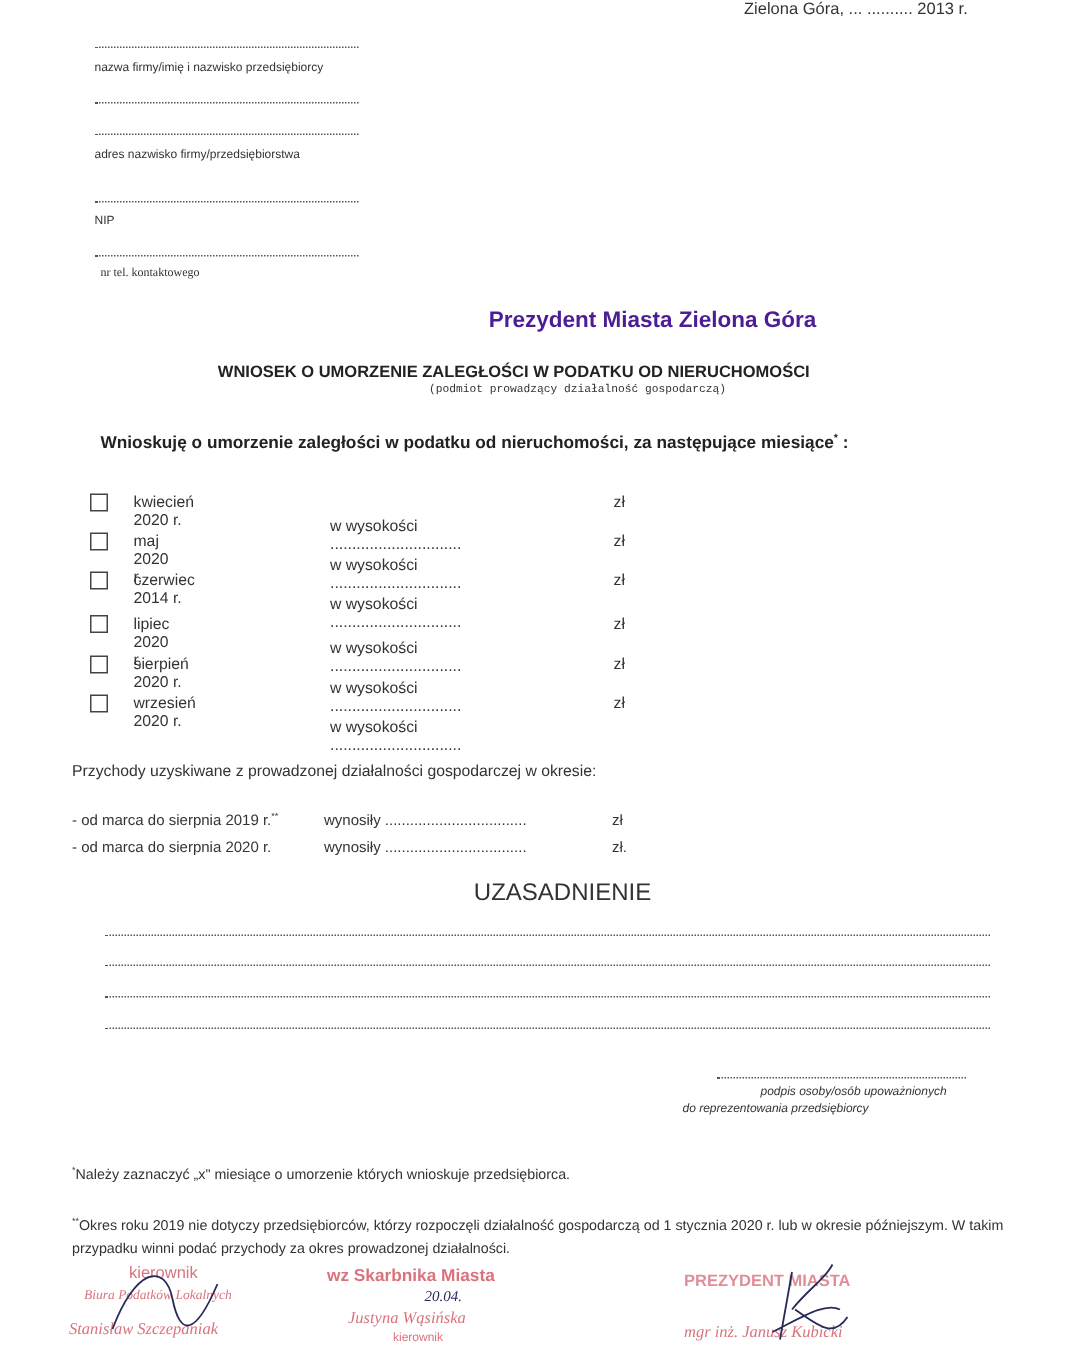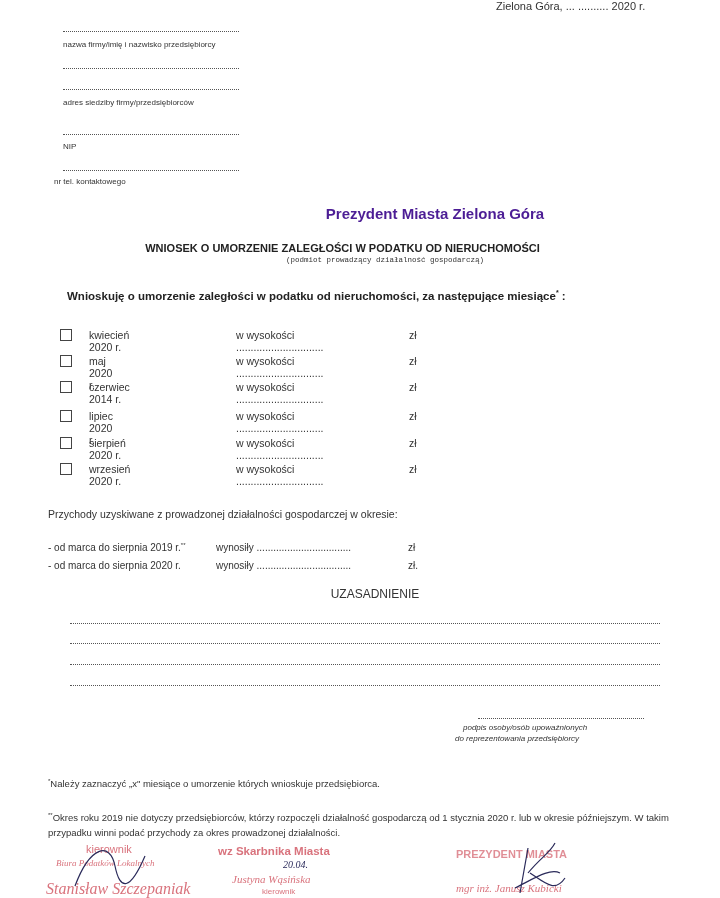--- a/index.html
+++ b/index.html
@@ -13,53 +13,53 @@
     .small-label { font-size: 8px; color: #333; }
     .city-date { top: 0; left: 496px; font-size: 11px; color: #333; }
     .title { top: 205px; left: 0; width: 720px; text-align: center; font-size: 15px; font-weight: bold; color: #4c1d95; padding-left: 150px; box-sizing: border-box; }
     .subtitle { top: 242px; left: 0; width: 635px; text-align: center; font-size: 11px; font-weight: bold; color: #222; padding-left: 50px; box-sizing: border-box; }
     .subsub { top: 256px; left: 0; width: 720px; text-align: center; font-size: 7.5px; color: #333; padding-left: 50px; box-sizing: border-box; font-family: Liberation Mono, monospace; }
     .request { top: 289px; left: 67px; font-size: 11.5px; font-weight: bold; color: #222; }
     .request sup { font-size: 7px; }
     .month-row { position: absolute; left: 60px; height: 14px; font-size: 10.5px; color: #333; }
     .month-row .cb { position: absolute; left: 0; top: 0; width: 10px; height: 10px; border: 1px solid #444; }
     .month-row .mname { position: absolute; left: 29px; top: 0; }
-    .month-row .amt { position: absolute; left: 160px; top: 0; margin-left: 16px; }
+    .month-row .amt { position: absolute; left: 160px; top: 16px; }
     .month-row .zl { position: absolute; left: 349px; top: 0; }
     .income-head { top: 508px; left: 48px; font-size: 10.5px; color: #333; }
     .inc-row { position: absolute; left: 48px; font-size: 10px; color: #333; height: 14px; width: 400px; }
     .inc-row .period { position: absolute; left: 0; top: 0; }
     .inc-row .period sup { font-size: 6px; }
     .inc-row .was { position: absolute; left: 168px; top: 0; }
     .inc-row .zl { position: absolute; left: 360px; top: 0; }
-    .uzas { top: 587px; left: 0; width: 720px; text-align: center; font-size: 12px; color: #333; padding-left: 30px; box-sizing: border-box; }
+    .uzas { top: 587px; left: 0; width: 720px; text-align: center; font-size: 16px; color: #333; padding-left: 30px; box-sizing: border-box; }
     .sig-note { top: 722px; left: 455px; font-size: 8px; font-style: italic; color: #333; line-height: 11px; text-align: left; }
     .foot1 { top: 778px; left: 48px; font-size: 9.5px; color: #333; }
     .foot1 sup, .foot2 sup { font-size: 6px; }
     .foot2 { top: 808px; left: 48px; width: 640px; font-size: 9.5px; color: #333; white-space: normal; line-height: 15px; }
     .stamp { color: #d9737d; }
     .sig { color: #2a2a5a; }
   </style>
 </head>
 <body>
 
-<div class="abs city-date">Zielona Góra, ... .......... 2020 r.</div>
+<div class="abs city-date">Zielona Góra, ... .......... 2013 r.</div>
 
 <div class="dotted" style="top:31px;left:63px;width:176px;"></div>
 <div class="abs small-label" style="top:40px;left:63px;">nazwa firmy/imię i nazwisko przedsiębiorcy</div>
 
 <div class="dotted" style="top:68px;left:63px;width:176px;"></div>
 <div class="dotted" style="top:89px;left:63px;width:176px;"></div>
-<div class="abs small-label" style="top:98px;left:63px;">adres siedziby firmy/przedsiębiorców</div>
+<div class="abs small-label" style="top:98px;left:63px;">adres nazwisko firmy/przedsiębiorstwa</div>
 
 <div class="dotted" style="top:134px;left:63px;width:176px;"></div>
 <div class="abs small-label" style="top:142px;left:63px;">NIP</div>
 
 <div class="dotted" style="top:170px;left:63px;width:176px;"></div>
-<div class="abs small-label" style="top:177px;left:54px;">nr tel. kontaktowego</div>
+<div class="abs small-label" style="top:177px;left:67px;font-family:Liberation Serif, serif;">nr tel. kontaktowego</div>
 
 <div class="abs title">Prezydent Miasta Zielona Góra</div>
 <div class="abs subtitle">WNIOSEK O UMORZENIE ZALEGŁOŚCI W PODATKU OD NIERUCHOMOŚCI</div>
 <div class="abs subsub">(podmiot prowadzący działalność gospodarczą)</div>
 
 <div class="abs request">
   <span>Wnioskuję o umorzenie zaległości w podatku od nieruchomości, za następujące miesiące</span><sup>*</sup><span> :</span>
 </div>
 
 <div class="month-row" style="top:329px;">
@@ -112,34 +112,34 @@
 </div>
 
 <div class="abs uzas">UZASADNIENIE</div>
 <div class="dotted" style="top:623px;left:70px;width:590px;"></div>
 <div class="dotted" style="top:643px;left:70px;width:590px;"></div>
 <div class="dotted" style="top:664px;left:70px;width:590px;"></div>
 <div class="dotted" style="top:685px;left:70px;width:590px;"></div>
 
 <div class="dotted" style="top:718px;left:478px;width:166px;"></div>
 <div class="abs sig-note">
-  <div style="padding-left:8px;">podpis osoby/osób upoważnionych</div>
+  <div style="padding-left:8px;margin-left:44px;">podpis osoby/osób upoważnionych</div>
   <div>do reprezentowania przedsiębiorcy</div>
 </div>
 
 <div class="abs foot1">
   <sup>*</sup><span>Należy zaznaczyć „x" miesiące o umorzenie których wnioskuje przedsiębiorca.</span>
 </div>
 <div class="abs foot2">
   <sup>**</sup><span>Okres roku 2019 nie dotyczy przedsiębiorców, którzy rozpoczęli działalność gospodarczą od 1 stycznia 2020 r. lub w okresie późniejszym. W takim przypadku winni podać przychody za okres prowadzonej działalności.</span>
 </div>
 
 <div class="abs stamp" style="top:843px;left:86px;font-size:11px;">kierownik</div>
 <div class="abs stamp" style="top:858px;left:56px;font-size:9px;font-family:'Liberation Serif',serif;font-style:italic;">Biura Podatków Lokalnych</div>
-<div class="abs stamp" style="top:880px;left:46px;font-size:16px;font-family:'Liberation Serif',serif;font-style:italic;">Stanisław Szczepaniak</div>
+<div class="abs stamp" style="top:880px;left:46px;font-size:11px;font-family:'Liberation Serif',serif;font-style:italic;">Stanisław Szczepaniak</div>
 <svg class="abs" style="top:836px;left:70px;" width="80" height="60">
   <path d="M5 50 C20 10, 40 5, 45 30 S 60 55, 75 20" stroke="#2a2a5a" stroke-width="1.2" fill="none"></path>
 </svg>
 
 <div class="abs stamp" style="top:845px;left:218px;font-size:11.5px;font-weight:bold;">wz Skarbnika Miasta</div>
 <div class="abs sig" style="top:859px;left:283px;font-size:10px;font-family:'Liberation Serif',serif;font-style:italic;">20.04.</div>
 <div class="abs stamp" style="top:873px;left:232px;font-size:11px;font-family:'Liberation Serif',serif;font-style:italic;">Justyna Wąsińska</div>
 <div class="abs stamp" style="top:887px;left:262px;font-size:8px;">kierownik</div>
 
 <div class="abs stamp" style="top:848px;left:456px;font-size:11px;font-weight:bold;opacity:0.8;">PREZYDENT MIASTA</div>

